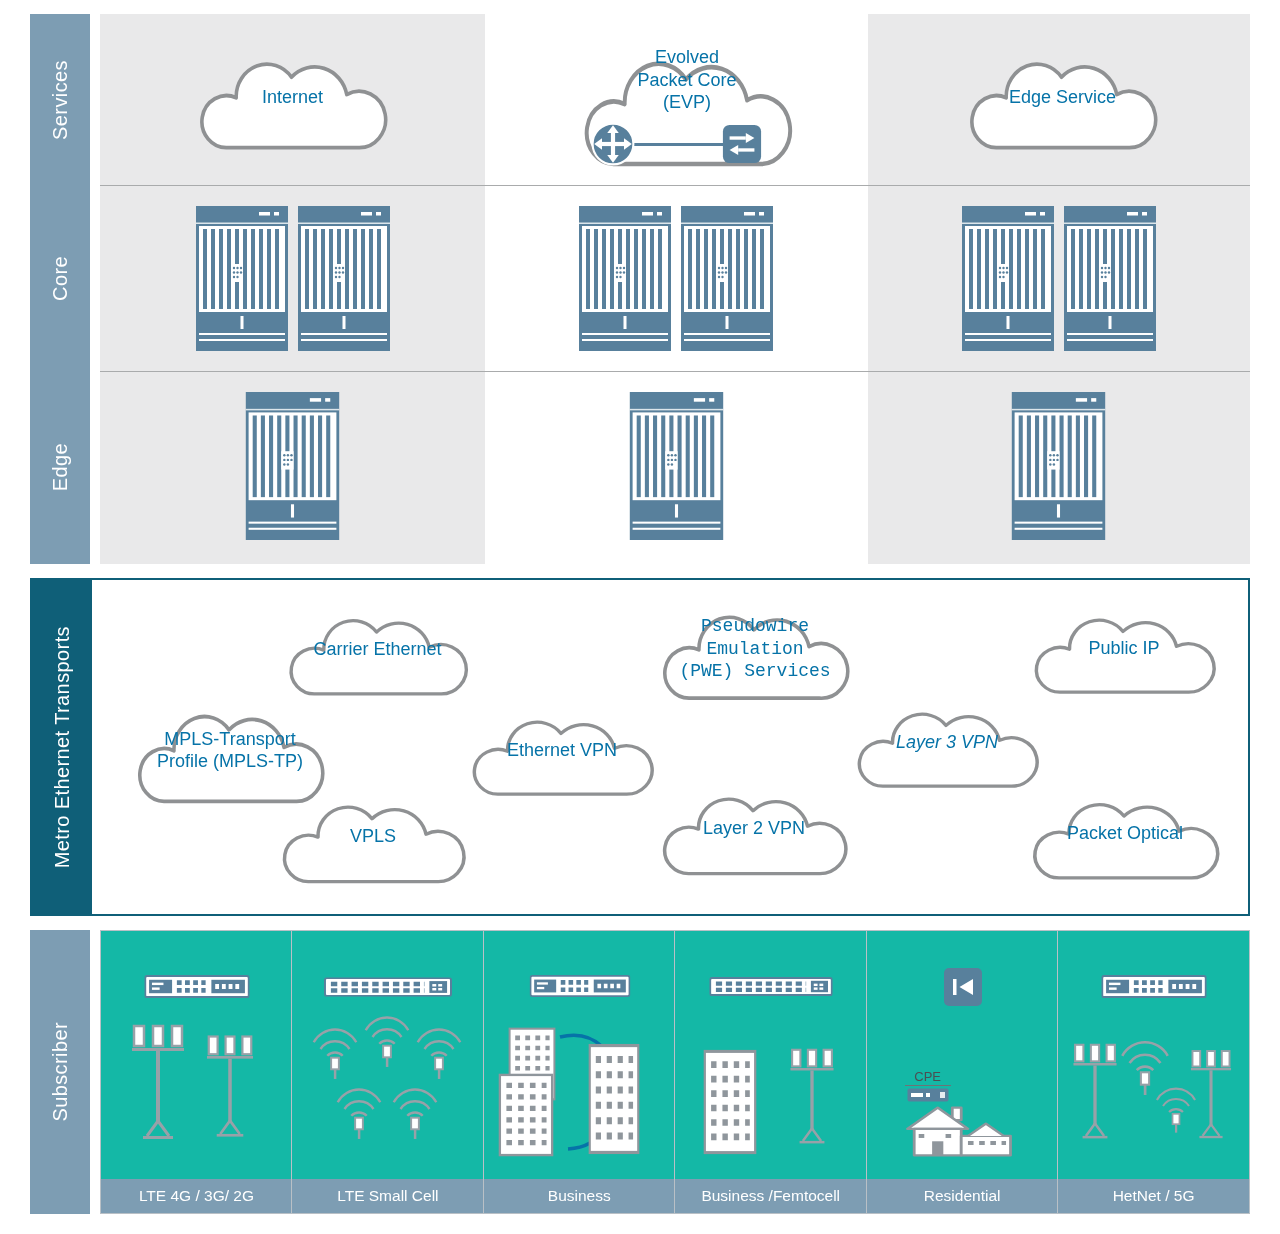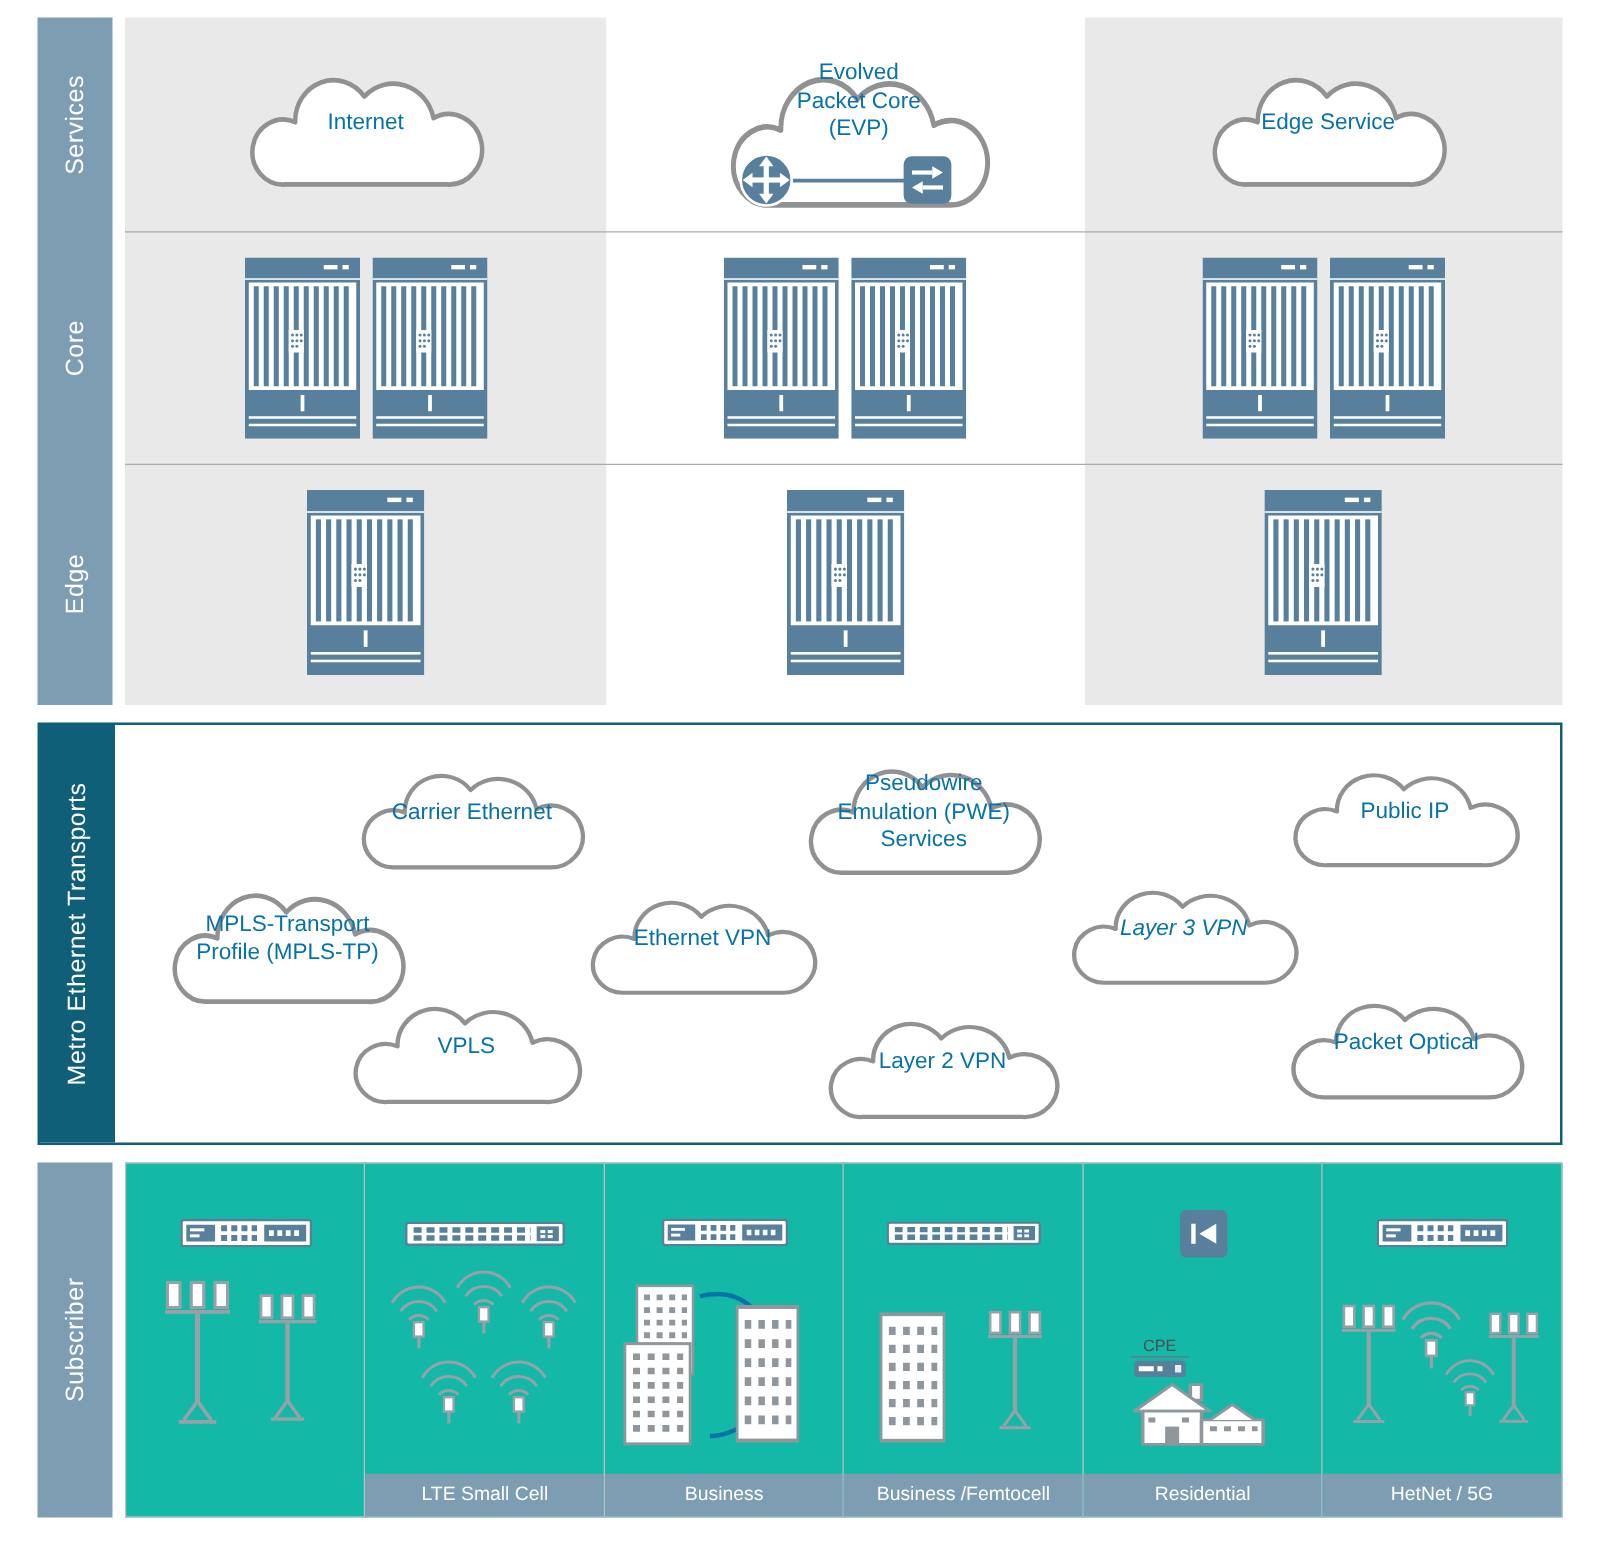--- a/index.html
+++ b/index.html
@@ -266,21 +266,21 @@
     </div>
     <div class="abs" style="left:60px;top:0;width:1156px;height:334px;">
 
       <div class="cloud" style="left:183px;top:16px;width:205px;height:114px;">
         <svg class="shape" viewBox="0 0 210 120" preserveAspectRatio="none">
             <use href="#sym-cloud"></use>
           </svg>
         <div class="lbl">Carrier Ethernet</div>
       </div>
 
-      <div class="cloud" style="left:540px;top:10px;width:214px;height:126px;">
+      <div class="cloud" style="left:556px;top:10px;width:214px;height:126px;font-family:Liberation Mono, monospace;">
         <svg class="shape" viewBox="0 0 210 120" preserveAspectRatio="none">
             <use href="#sym-cloud"></use>
           </svg>
         <div class="lbl" style="left:13%;right:13%;">Pseudowire Emulation (PWE) Services</div>
       </div>
 
       <div class="cloud" style="left:928px;top:16px;width:208px;height:112px;">
         <svg class="shape" viewBox="0 0 210 120" preserveAspectRatio="none">
             <use href="#sym-cloud"></use>
           </svg>
@@ -308,21 +308,21 @@
         <div class="lbl">Layer 3 VPN</div>
       </div>
 
       <div class="cloud" style="left:176px;top:202px;width:210px;height:116px;">
         <svg class="shape" viewBox="0 0 210 120" preserveAspectRatio="none">
             <use href="#sym-cloud"></use>
           </svg>
         <div class="lbl">VPLS</div>
       </div>
 
-      <div class="cloud" style="left:556px;top:214px;width:212px;height:116px;text-decoration:underline;">
+      <div class="cloud" style="left:556px;top:194px;width:212px;height:116px;text-decoration:underline;">
         <svg class="shape" viewBox="0 0 210 120" preserveAspectRatio="none">
             <use href="#sym-cloud"></use>
           </svg>
         <div class="lbl">Layer 2 VPN</div>
       </div>
 
       <div class="cloud" style="left:926px;top:200px;width:214px;height:114px;">
         <svg class="shape" viewBox="0 0 210 120" preserveAspectRatio="none">
             <use href="#sym-cloud"></use>
           </svg>
@@ -341,20 +341,21 @@
       <div class="col">
         <svg class="abs" style="left:42px;top:44px;width:108px;height:23px;" viewBox="0 0 110 24">
             <use href="#sym-switch-a"></use>
           </svg>
         <svg class="abs" style="left:22px;top:92px;width:70px;height:120px;" viewBox="0 0 70 120">
             <use href="#sym-tower"></use>
           </svg>
         <svg class="abs" style="left:98px;top:100px;width:62px;height:112px;" viewBox="0 0 70 120">
             <use href="#sym-tower"></use>
           </svg>
+        <div class="colbar">LTE 4G / 3G/ 2G</div>
       </div>
 
       <div class="col">
         <svg class="abs" style="left:32px;top:46px;width:128px;height:20px;" viewBox="0 0 130 20">
             <use href="#sym-switch-b"></use>
           </svg>
         <svg class="abs" style="left:14px;top:88px;width:58px;height:60px;" viewBox="0 0 60 62">
             <use href="#sym-smallcell"></use>
           </svg>
         <svg class="abs" style="left:66px;top:76px;width:58px;height:60px;" viewBox="0 0 60 62">

